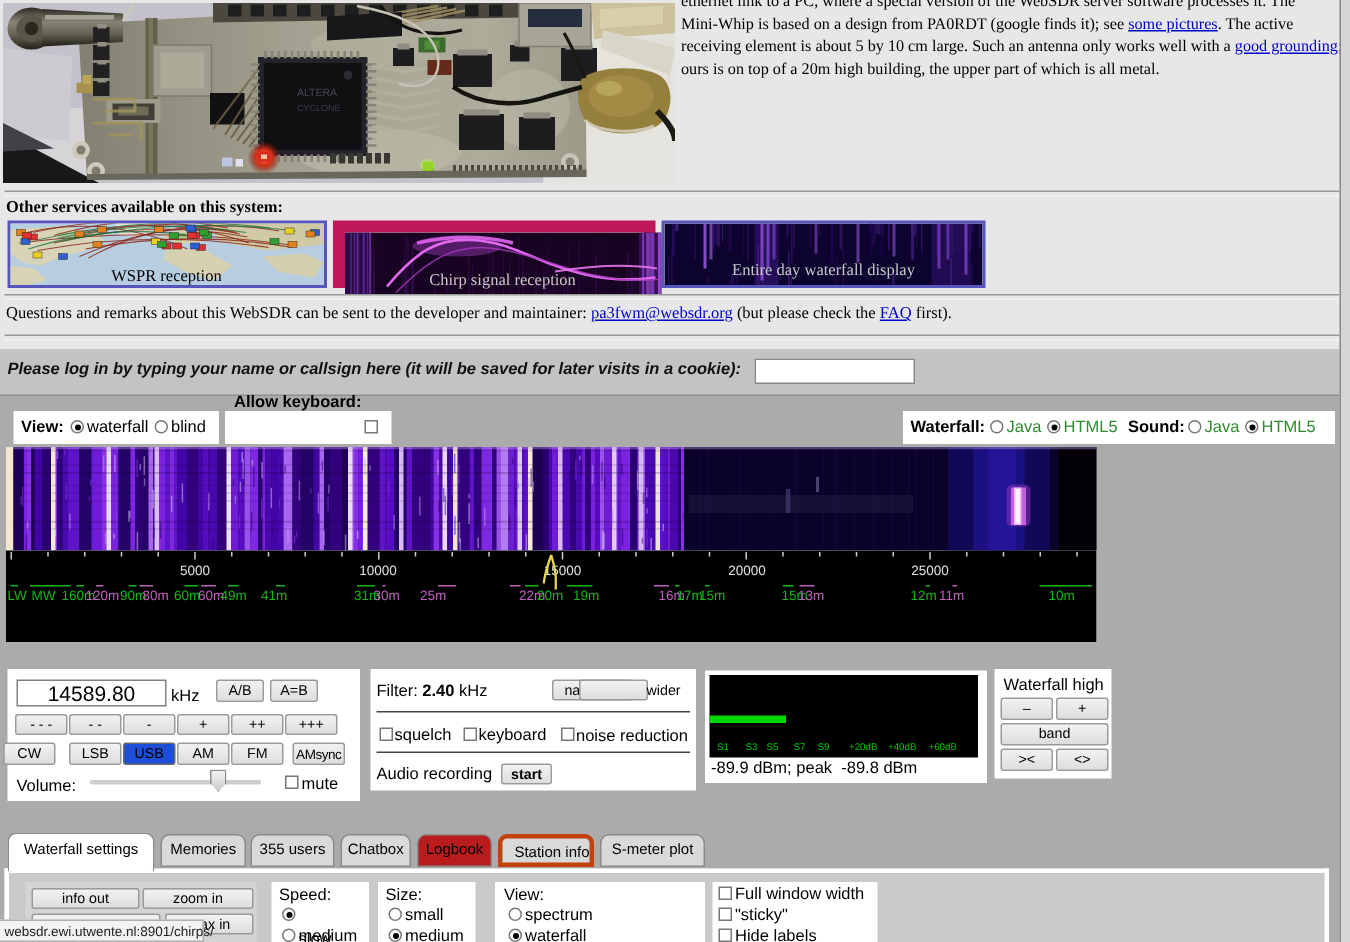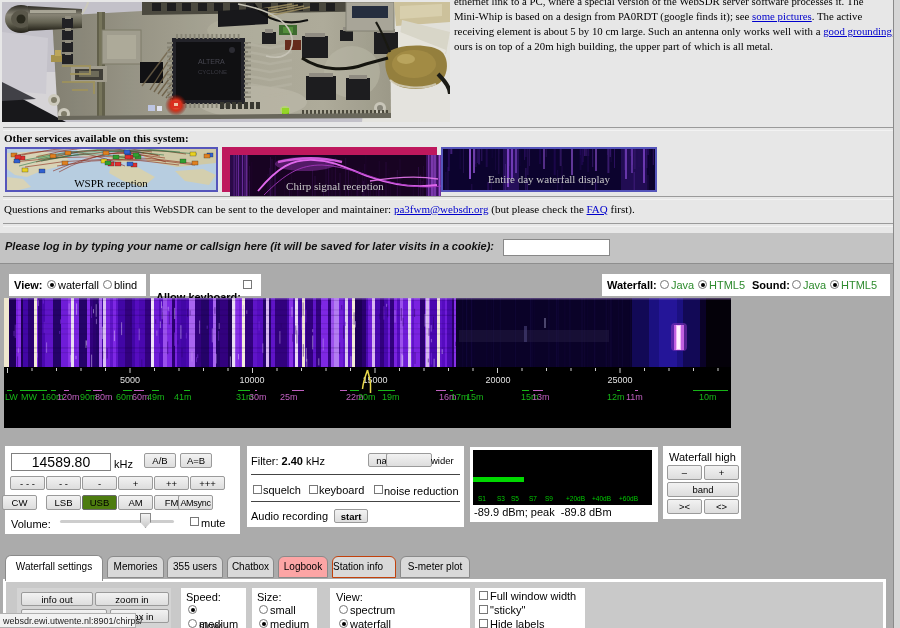--- a/index.html
+++ b/index.html
@@ -433,21 +433,21 @@
 <div class="abs" style="left:503px;top:239px;width:105px;height:15px;background:#fff;border:1px solid #888;"></div>
 
 <div class="wbox" style="left:9px;top:274px;width:137px;height:22px;"></div>
 <div class="abs t11" style="left:14px;top:279px;font-weight:bold;">View:</div>
 <div class="rad on" style="left:47px;top:280px;"></div>
 <div class="abs t11" style="left:58px;top:279px;">waterfall</div>
 <div class="rad" style="left:103px;top:280px;"></div>
 <div class="abs t11" style="left:114px;top:279px;">blind</div>
 
 <div class="wbox" style="left:150px;top:274px;width:111px;height:22px;"></div>
-<div class="abs t11" style="left:156px;top:291px;font-weight:bold;">Allow keyboard:</div>
+<div class="abs t11" style="left:156px;top:262px;font-weight:bold;">Allow keyboard:</div>
 <div class="cb" style="left:243px;top:280px;"></div>
 
 <div class="wbox" style="left:602px;top:274px;width:288px;height:22px;"></div>
 <div class="abs t11" style="left:607px;top:279px;font-weight:bold;">Waterfall:</div>
 <div class="rad" style="left:660px;top:280px;"></div>
 <div class="abs t11 grnlink" style="left:671px;top:279px;">Java</div>
 <div class="rad on" style="left:698px;top:280px;"></div>
 <div class="abs t11 grnlink" style="left:709px;top:279px;">HTML5</div>
 <div class="abs t11" style="left:752px;top:279px;font-weight:bold;">Sound:</div>
 <div class="rad" style="left:792px;top:280px;"></div>
@@ -833,24 +833,24 @@
 <button class="btn" style="left:144px;top:453px;width:32px;height:15px;">A/B</button>
 <button class="btn" style="left:180px;top:453px;width:32px;height:15px;">A=B</button>
 <button class="btn" style="left:10px;top:476px;width:35px;height:14px;line-height:11px;">- - -</button>
 <button class="btn" style="left:46px;top:476px;width:35px;height:14px;line-height:11px;">- -</button>
 <button class="btn" style="left:82px;top:476px;width:35px;height:14px;line-height:11px;">-</button>
 <button class="btn" style="left:118px;top:476px;width:35px;height:14px;line-height:11px;">+</button>
 <button class="btn" style="left:154px;top:476px;width:35px;height:14px;line-height:11px;">++</button>
 <button class="btn" style="left:190px;top:476px;width:35px;height:14px;line-height:11px;">+++</button>
 <button class="btn" style="left:2px;top:495px;width:35px;height:15px;">CW</button>
 <button class="btn" style="left:46px;top:495px;width:35px;height:15px;">LSB</button>
-<button class="btn" style="left:82px;top:495px;width:35px;height:15px;background:#4d7c0f;border:1px solid #6a6a6a;">USB</button>
+<button class="btn" style="left:82px;top:495px;width:35px;height:15px;background:#1d4ed8;border:1px solid #6a6a6a;">USB</button>
 <button class="btn" style="left:118px;top:495px;width:35px;height:15px;">AM</button>
 <button class="btn" style="left:154px;top:495px;width:35px;height:15px;">FM</button>
-<button class="btn" style="left:178px;top:495px;width:35px;height:15px;font-size:9px;letter-spacing:-0.3px;">AMsync</button>
+<button class="btn" style="left:195px;top:495px;width:35px;height:15px;font-size:9px;letter-spacing:-0.3px;">AMsync</button>
 
 <div class="abs" style="left:11px;top:518px;font-size:11px;">Volume:</div>
 <div class="abs" style="left:60px;top:520px;width:114px;height:3px;background:#cdcdcd;border-radius:2px;"></div>
 <div class="abs" style="left:140px;top:513px;width:11px;height:15px;background:linear-gradient(#f4f4f4,#c9c9c9);border:1px solid #8a8a8a;box-sizing:border-box;clip-path:polygon(0 0,100% 0,100% 60%,50% 100%,0 60%);"></div>
 <div class="cb" style="left:190px;top:517px;"></div>
 <div class="abs" style="left:201px;top:517px;font-size:11px;">mute</div>
 
 <div class="wbox" style="left:247px;top:446px;width:217px;height:81px;"></div>
 <div class="abs" style="left:251px;top:455px;font-size:11px;">Filter: <b>2.40</b> kHz</div>
 <button class="btn" style="left:328px;top:453px;width:54px;height:14px;margin-left:40px;">narrower</button>
@@ -886,22 +886,22 @@
 <button class="btn" style="left:667px;top:465px;width:35px;height:15px;">–</button>
 <button class="btn" style="left:704px;top:465px;width:35px;height:15px;">+</button>
 <button class="btn" style="left:667px;top:482px;width:72px;height:15px;">band</button>
 <button class="btn" style="left:667px;top:499px;width:35px;height:15px;">&gt;&lt;</button>
 <button class="btn" style="left:704px;top:499px;width:35px;height:15px;">&lt;&gt;</button>
 
 <div class="abs" style="left:5px;top:555px;width:98px;height:26px;background:#fff;border:1px solid #8a8a8a;border-bottom:none;border-radius:6px 6px 0 0;box-sizing:border-box;text-align:center;font-size:10px;line-height:22px;z-index:3;">Waterfall settings</div>
 <div class="abs" style="left:107px;top:556px;width:57px;height:22px;background:#d9d9d9;border:1px solid #8a8a8a;border-radius:6px 6px 0 0;box-sizing:border-box;text-align:center;font-size:10px;line-height:20px;">Memories</div>
 <div class="abs" style="left:167px;top:556px;width:56px;height:22px;background:#d9d9d9;border:1px solid #8a8a8a;border-radius:6px 6px 0 0;box-sizing:border-box;text-align:center;font-size:10px;line-height:20px;">355 users</div>
 <div class="abs" style="left:227px;top:556px;width:47px;height:22px;background:#d9d9d9;border:1px solid #8a8a8a;border-radius:6px 6px 0 0;box-sizing:border-box;text-align:center;font-size:10px;line-height:20px;">Chatbox</div>
-<div class="abs" style="left:278px;top:556px;width:50px;height:22px;background:#fca5a5;border:1px solid #8a8a8a;border-radius:6px 6px 0 0;box-sizing:border-box;text-align:center;font-size:10px;line-height:20px;">Logbook</div>
-<div class="abs" style="left:332px;top:556px;width:64px;height:22px;background:#d9d9d9;border:1px solid #c2410c;border-radius:6px 6px 0 0;box-sizing:border-box;text-align:left;font-size:10px;line-height:20px;">Station info</div>
+<div class="abs" style="left:278px;top:556px;width:50px;height:22px;background:#b91c1c;border:1px solid #8a8a8a;border-radius:6px 6px 0 0;box-sizing:border-box;text-align:center;font-size:10px;line-height:20px;">Logbook</div>
+<div class="abs" style="left:332px;top:556px;width:64px;height:22px;background:#d9d9d9;border:3px solid #c2410c;border-radius:6px 6px 0 0;box-sizing:border-box;text-align:right;font-size:10px;line-height:20px;">Station info</div>
 <div class="abs" style="left:400px;top:556px;width:70px;height:22px;background:#d9d9d9;border:1px solid #8a8a8a;border-radius:6px 6px 0 0;box-sizing:border-box;text-align:center;font-size:10px;line-height:20px;">S-meter plot</div>
 
 <div class="abs" style="left:3px;top:579px;width:883px;height:49px;background:#c9c9c9;border:3px solid #fff;border-bottom:none;box-sizing:border-box;z-index:2;"></div>
 
 <div class="abs" style="left:17px;top:588px;width:154px;height:40px;background:#d4d4d4;z-index:3;"></div>
 <button class="btn" style="left:21px;top:592px;width:72px;height:14px;z-index:4;">info out</button>
 <button class="btn" style="left:95px;top:592px;width:74px;height:14px;z-index:4;">zoom in</button>
 <button class="btn" style="left:21px;top:609px;width:86px;height:14px;z-index:4;">max out</button>
 <button class="btn" style="left:110px;top:609px;width:59px;height:14px;z-index:4;">max in</button>
 

